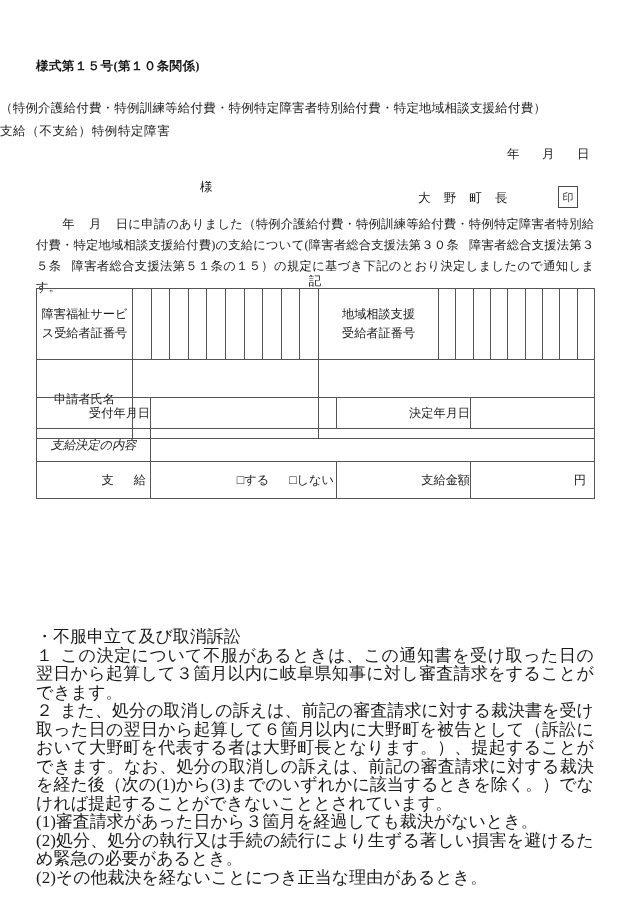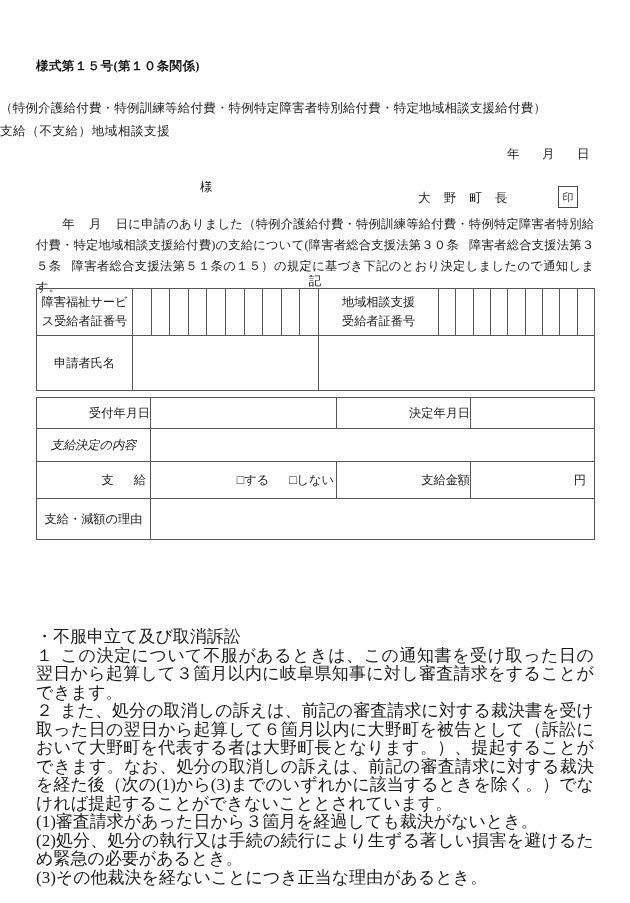--- a/index.html
+++ b/index.html
@@ -131,21 +131,21 @@
     text-align: center;
     line-height: 19px;
   }
   .t1 {
     position: absolute;
     left: 36px;
     top: 288px;
     width: 558px;
   }
   .t1 td.lbl {
-    padding: 4px 3px;
+    padding: 16px 3px;
     line-height: 19px;
     margin-left: 16px;
   }
   .t1 td.nm {
     height: 46px;
   }
   .digitrow {
     display: flex;
     height: 100%;
     width: 100%;
@@ -219,21 +219,21 @@
 </head>
 <body>
 
 <div class="page">
   <div class="doc">
 
     <div class="form-no">様式第１５号(第１０条関係)</div>
 
     <div class="title-block">
       <div class="title-line1">（特例介護給付費・特例訓練等給付費・特例特定障害者特別給付費・特定地域相談支援給付費）</div>
-      <div class="title-line2">支給（不支給）地域相談支援</div>
+      <div class="title-line2">支給（不支給）特例特定障害</div>
     </div>
 
     <div class="date-line">
       <span>年</span><span class="sp"></span><span>月</span><span class="sp"></span><span>日</span>
     </div>
 
     <div class="addressee">様</div>
     <div class="issuer-row">
       <span class="issuer-name">大 野 町 長</span>
       <span class="seal-box">印</span>
@@ -323,30 +323,26 @@
           <td class="h-row4">
             <span class="chk">□する</span>
             <span style="display:inline-block;width:12px"></span>
             <span class="chk">□しない</span>
           </td>
           <td class="h-row4">支給金額</td>
           <td class="h-row4 yen">
             <span>円</span>
           </td>
         </tr>
-        <tr>
-          <td class="h-row5">支給・減額の理由</td>
-          <td class="h-row5" colspan="3"></td>
-        </tr>
       </tbody>
     </table>
 
     <div class="footer">
       <p class="f-head">・不服申立て及び取消訴訟</p>
       <p><span class="num">１</span><span>この決定について不服があるときは、この通知書を受け取った日の翌日から起算して３箇月以内に岐阜県知事に対し審査請求をすることができます。</span></p>
       <p><span class="num">２</span><span>また、処分の取消しの訴えは、前記の審査請求に対する裁決書を受け取った日の翌日から起算して６箇月以内に大野町を被告として（訴訟において大野町を代表する者は大野町長となります。）、提起することができます。なお、処分の取消しの訴えは、前記の審査請求に対する裁決を経た後（次の(1)から(3)までのいずれかに該当するときを除く。）でなければ提起することができないこととされています。</span></p>
       <p>(1)審査請求があった日から３箇月を経過しても裁決がないとき。</p>
       <p>(2)処分、処分の執行又は手続の続行により生ずる著しい損害を避けるため緊急の必要があるとき。</p>
-      <p>(3)その他裁決を経ないことにつき正当な理由があるとき。</p>
+      <p>(2)その他裁決を経ないことにつき正当な理由があるとき。</p>
     </div>
 
   </div>
 </div>
 
 </body></html>

